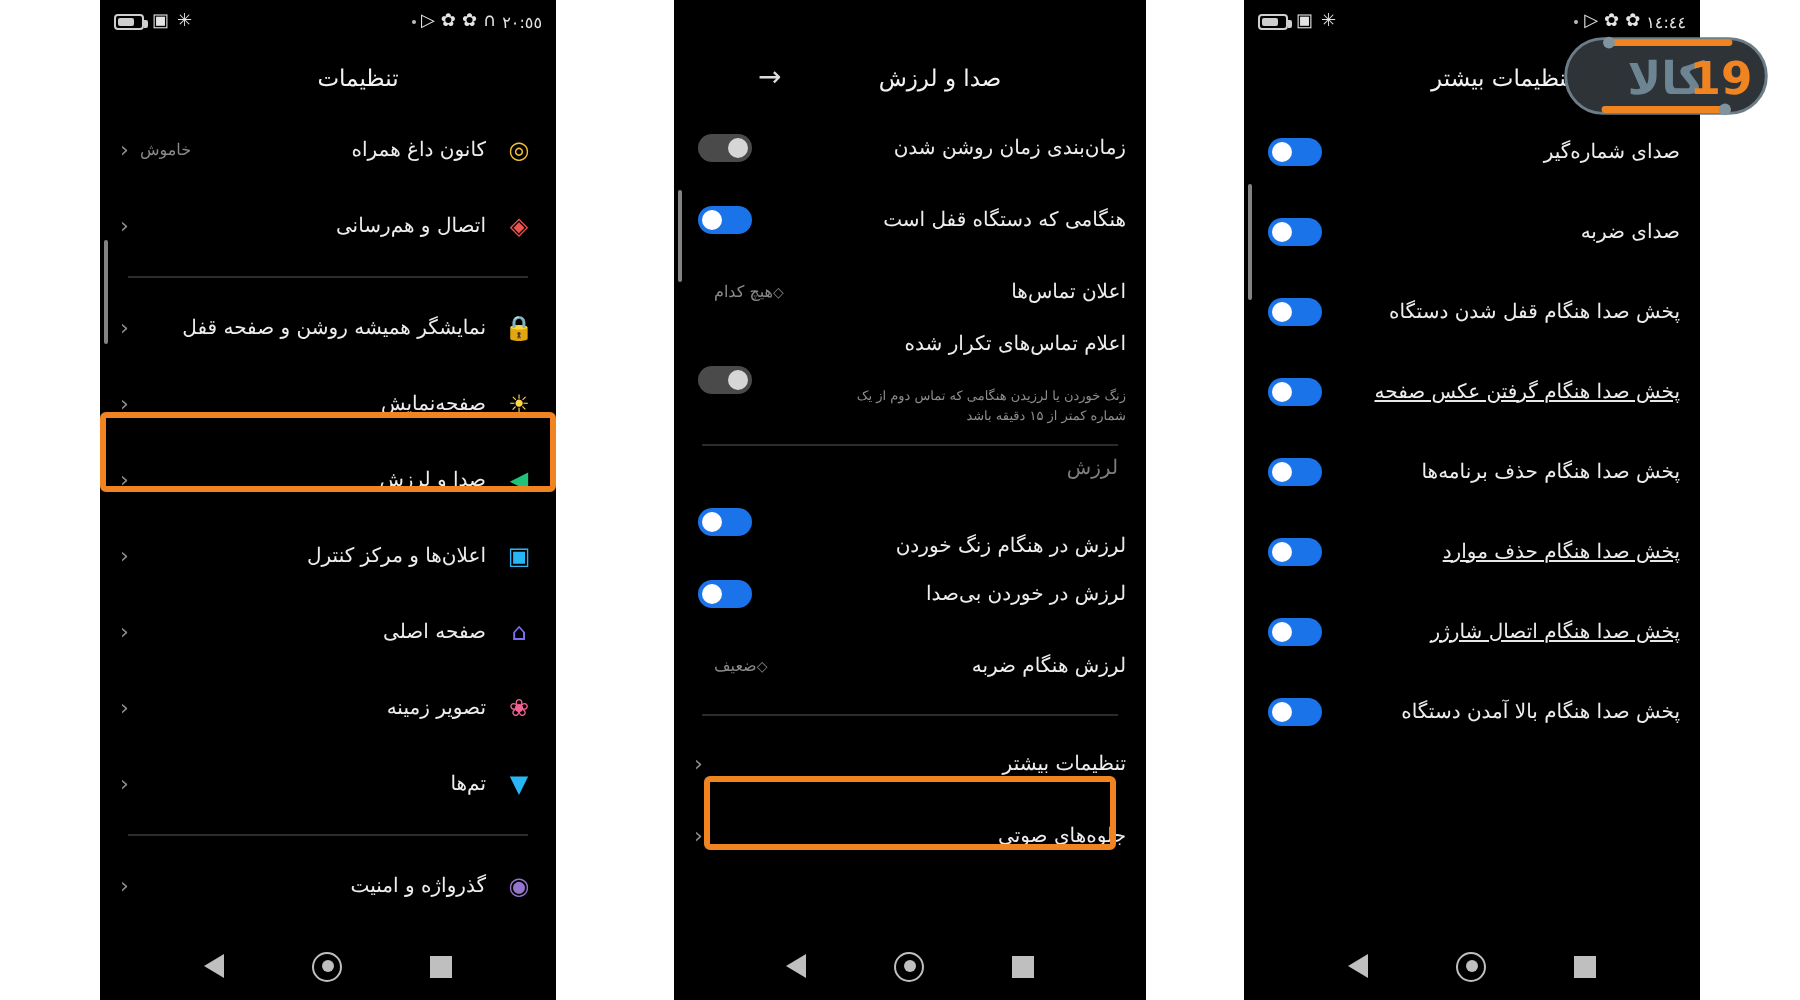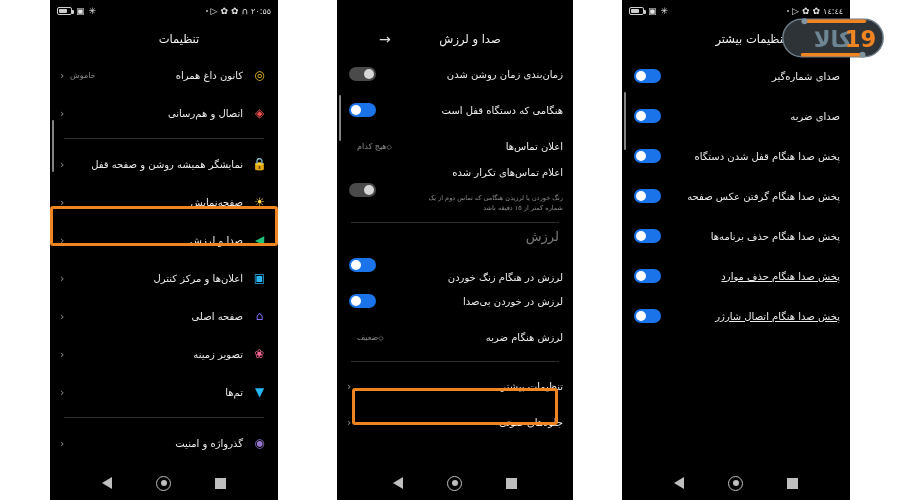--- a/index.html
+++ b/index.html
@@ -82,21 +82,21 @@
     justify-content:center;font-size:12px;line-height:1;margin-left:8px;
   }
   .row .label{font-size:10px;color:#ededed;white-space:nowrap;}
   .row .sub{
     font-size:6.5px;color:#8d8d8d;line-height:1.45;margin-top:16px;
     max-width:150px;
   }
   .row .txtwrap{display:flex;flex-direction:column;}
 
   .sep{height:1px;background:#2c2c2c;margin:6px 14px;}
-  .grouplabel{font-size:13px;color:#7d7d7d;padding:0 14px 3px 0;}
+  .grouplabel{font-size:10px;color:#7d7d7d;padding:0 14px 3px 0;}
 
   
   #phone1 .row{height:38px;}
 
   
   .tgl{
     position:absolute;left:12px;top:50%;transform:translateY(-50%);
     width:27px;height:14px;border-radius:9px;background:#4a4a4a;
   }
   .tgl i{
@@ -370,40 +370,46 @@
           <span class="tgl on">
             <i></i>
           </span>
         </div>
         <div class="row" style="height: 40px;">
           <span class="label">پخش صدا هنگام قفل شدن دستگاه</span>
           <span class="tgl on">
             <i></i>
           </span>
         </div>
-        <div class="row" style="height: 40px;">
+        <div class="row" style="height: 40px; text-decoration: underline;">
           <span class="label">پخش صدا هنگام گرفتن عکس صفحه</span>
           <span class="tgl on">
             <i></i>
           </span>
         </div>
         <div class="row" style="height: 40px;">
           <span class="label">پخش صدا هنگام حذف برنامه‌ها</span>
           <span class="tgl on">
             <i></i>
           </span>
         </div>
         <div class="row" style="height: 40px; text-decoration: underline;">
           <span class="label">پخش صدا هنگام حذف موارد</span>
           <span class="tgl on">
             <i></i>
           </span>
         </div>
         <div class="row" style="height: 40px; text-decoration: underline;">
           <span class="label">پخش صدا هنگام اتصال شارژر</span>
+          <span class="tgl on">
+            <i></i>
+          </span>
+        </div>
+        <div class="row" style="height: 40px;">
+          <span class="label">پخش صدا هنگام بالا آمدن دستگاه</span>
           <span class="tgl on">
             <i></i>
           </span>
         </div>
       </div>
 
     <div class="navbar">
       <div class="nav-back"></div>
       <div class="nav-home"></div>
       <div class="nav-recent"></div>

